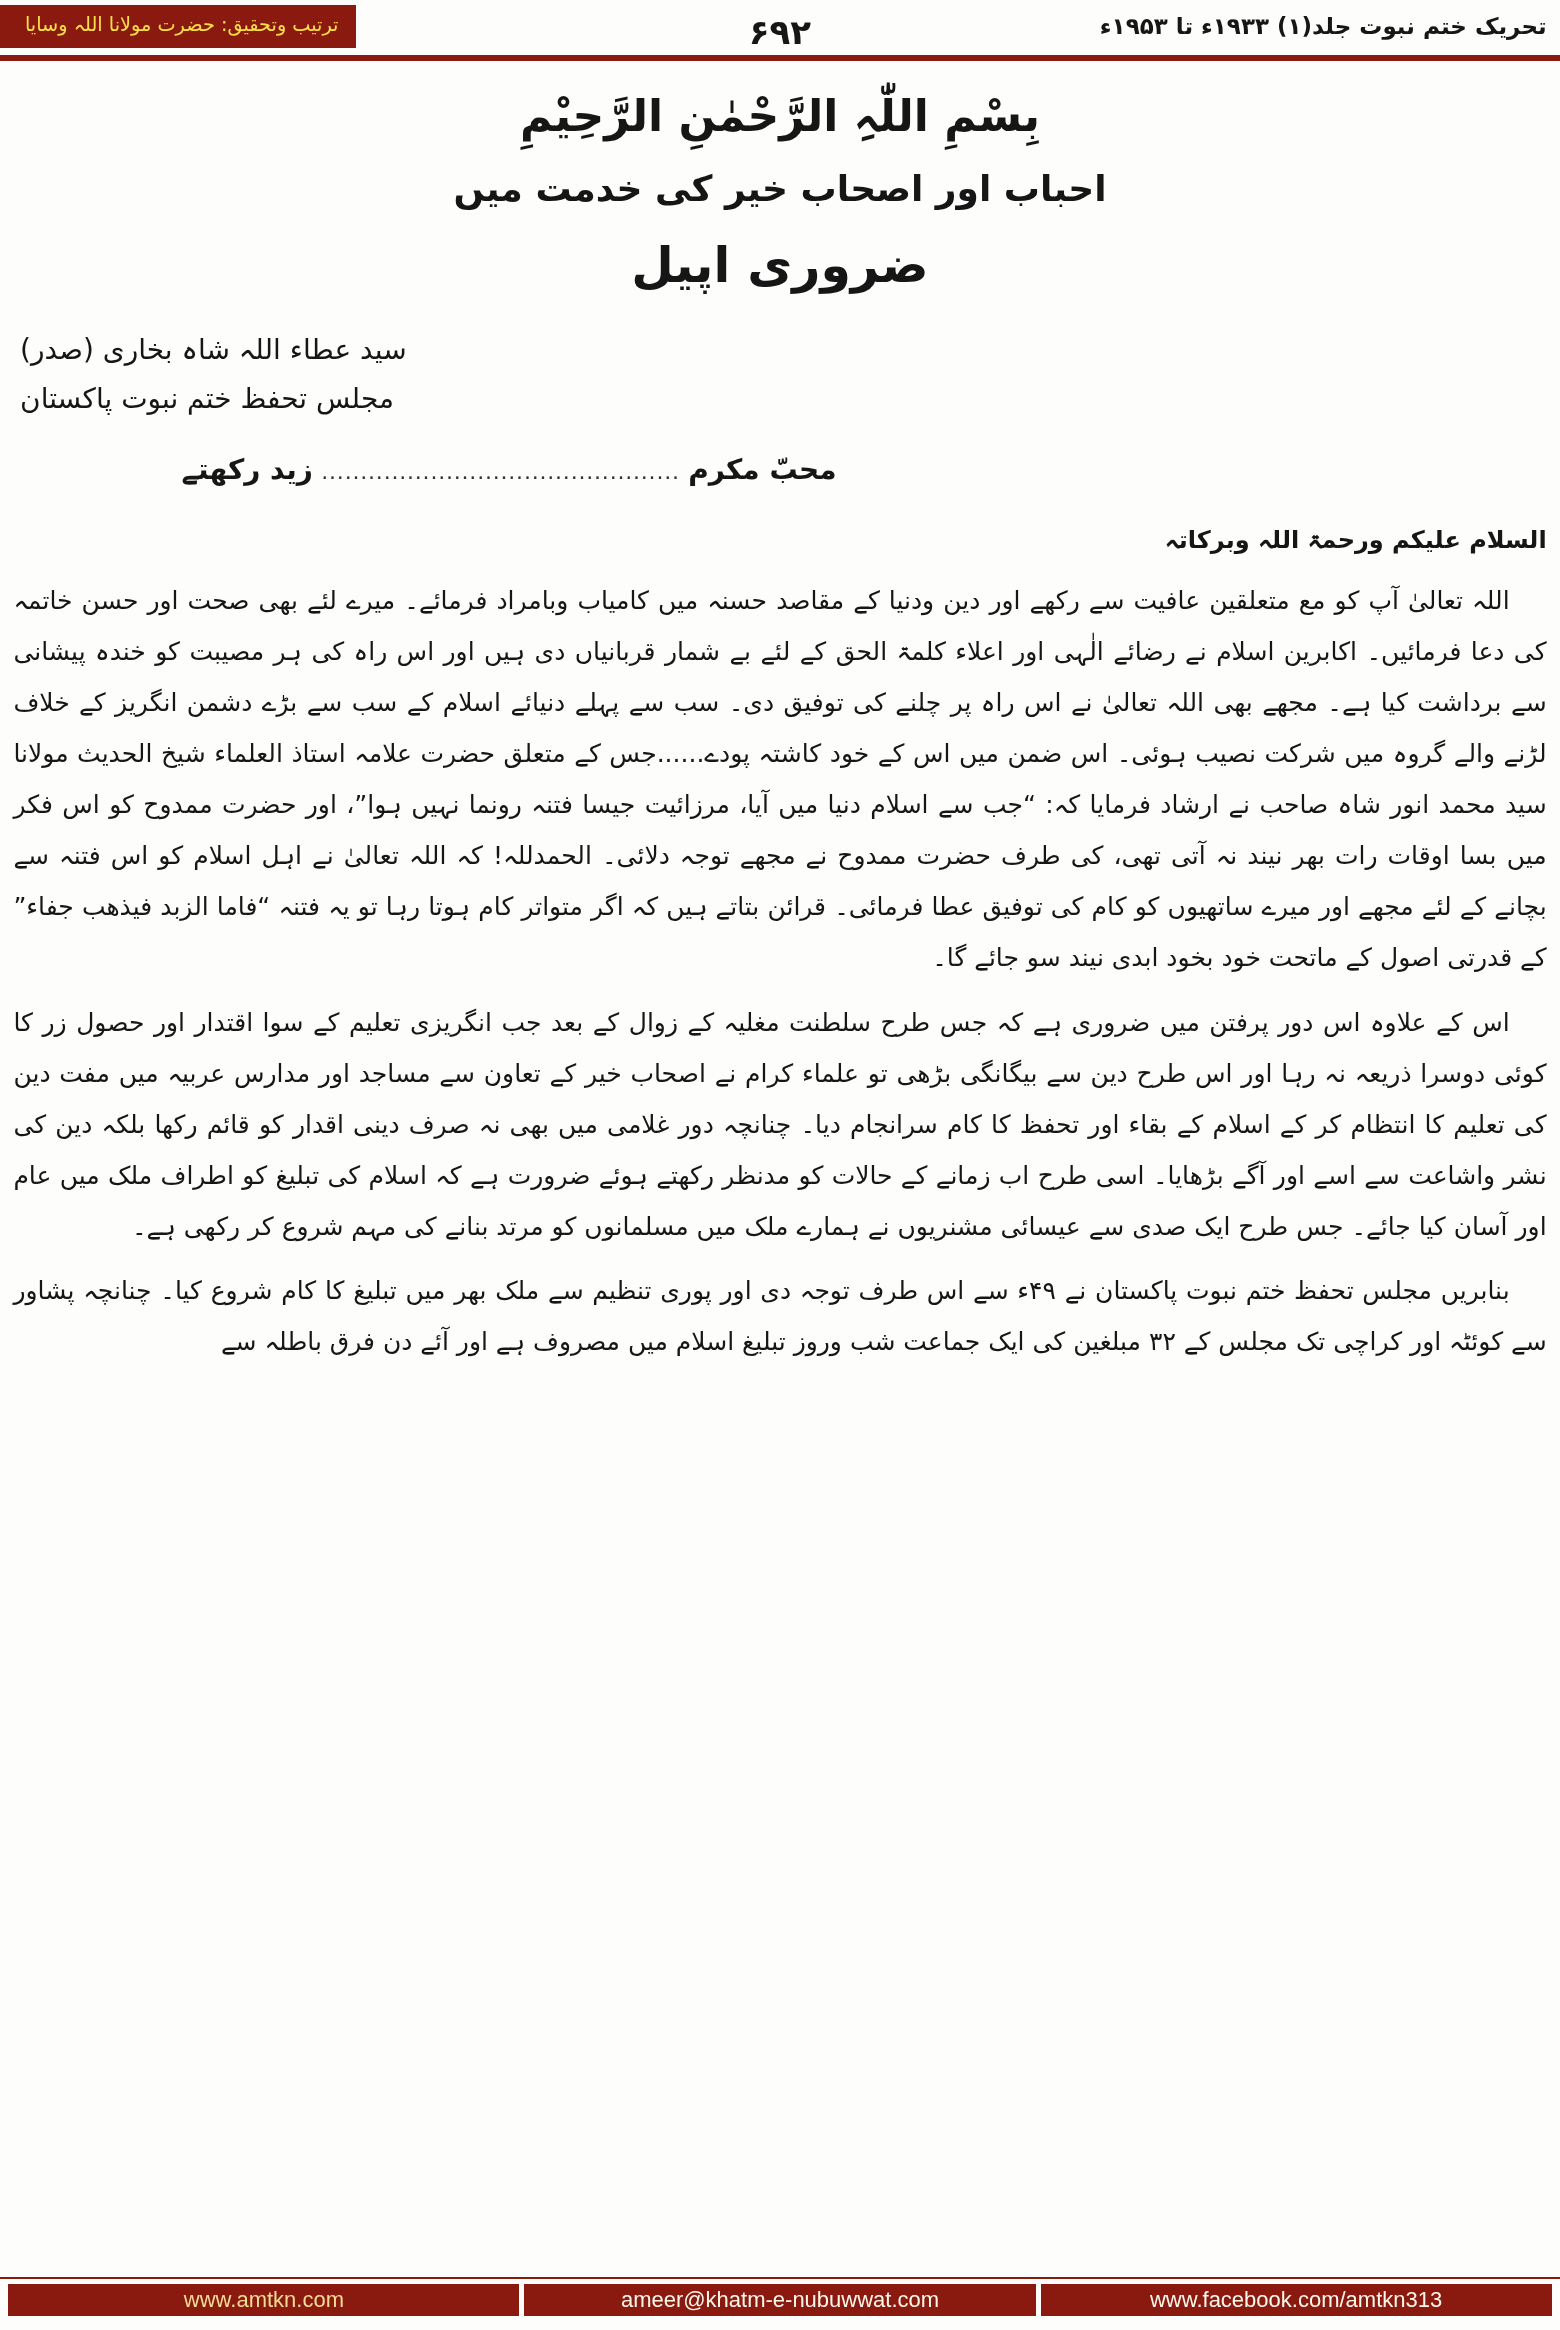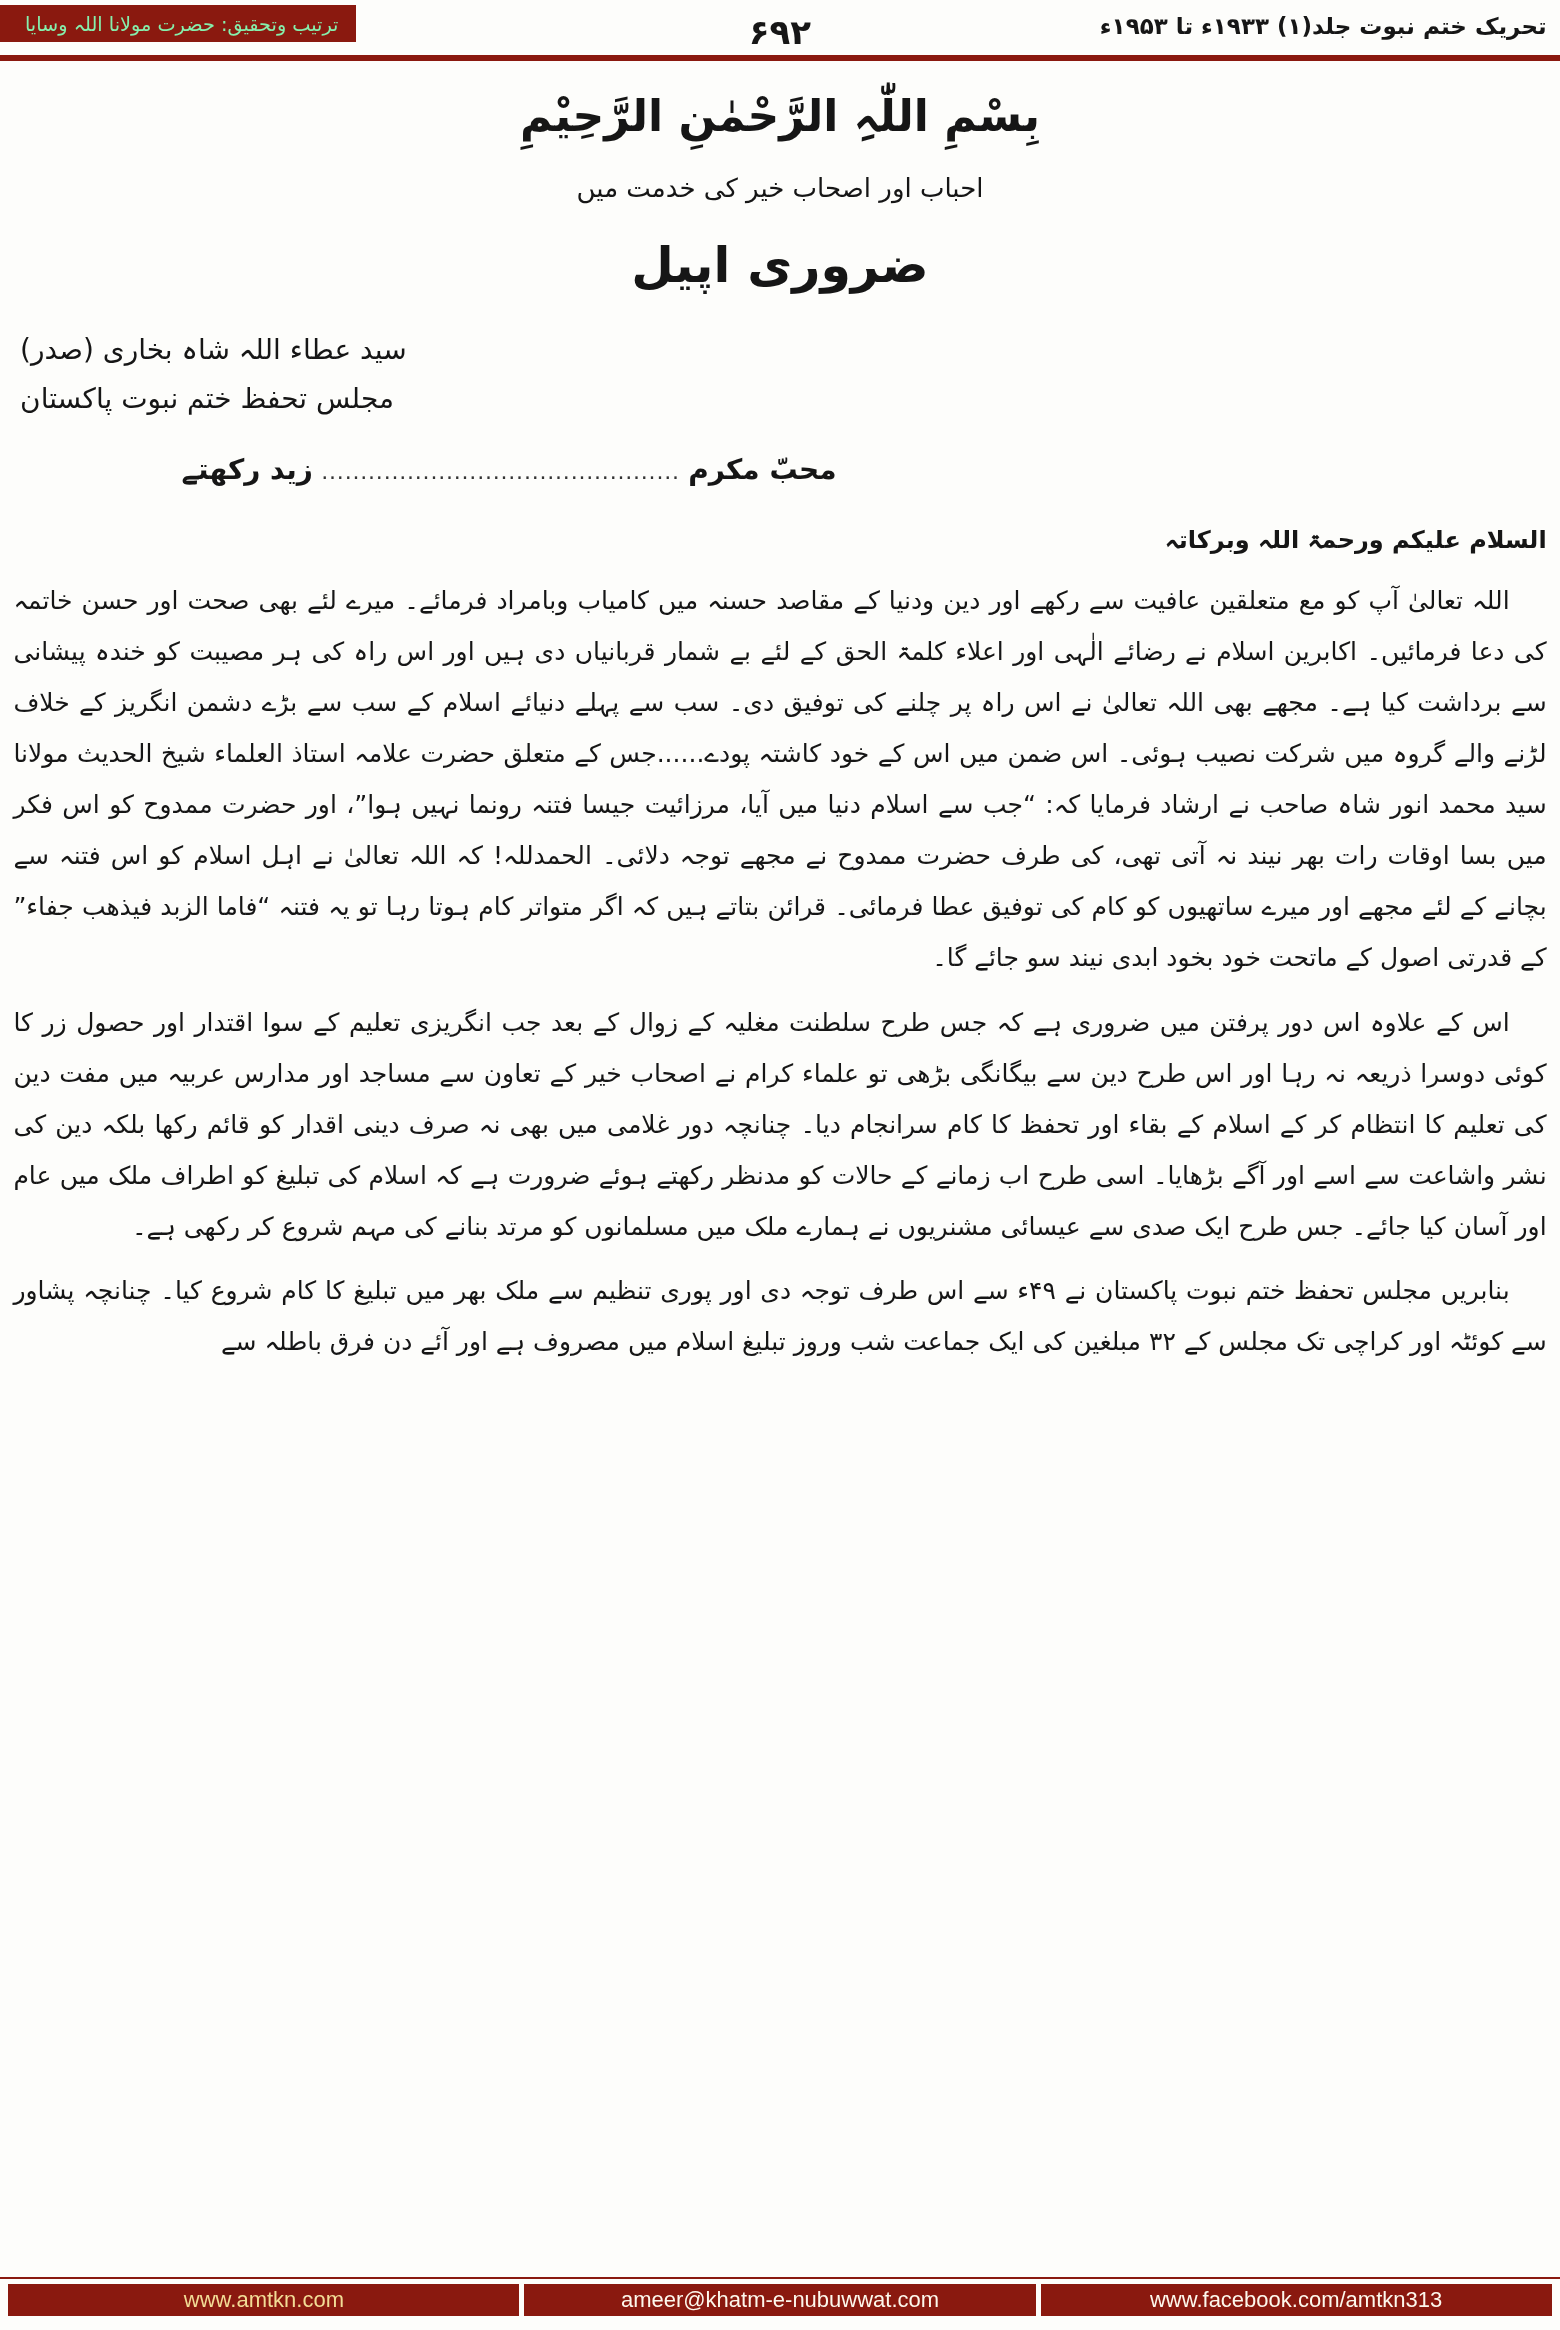--- a/index.html
+++ b/index.html
@@ -16,43 +16,43 @@
     background:#fdfdfb;
     overflow:hidden;
     color:var(--text);
     font-family:"DejaVu Sans", sans-serif;
   }
 
   
   .topbar{position:relative;height:55px;}
   .credit-box{
     position:absolute;left:0;top:5px;
-    background:var(--maroon);color:#86efac;
+    background:var(--maroon);color:#fde047;
     font-size:19.3px;line-height:19.3px;
-    padding:10px 17px 8px 25px;
+    padding:10px 17px 14px 25px;
     direction:rtl;white-space:nowrap;
   }
   .page-number{
     position:absolute;left:50%;top:12px;transform:translateX(-50%);
     font-size:34px;font-weight:bold;direction:rtl;
   }
   .volume-title{
     position:absolute;right:13.4px;top:13.4px;
     font-size:23px;font-weight:bold;direction:rtl;white-space:nowrap;
   }
   .header-rule{height:5.9px;background:var(--maroon);}
 
   
   main{padding:0 13.4px;direction:rtl;}
   .bismillah{
     text-align:center;font-size:44px;font-weight:bold;
     margin-top:25px;line-height:59px;
   }
   .heading-1{
-    text-align:center;font-size:26px;font-weight:normal;
+    text-align:center;font-size:36px;font-weight:bold;
     margin:20px 0 0;line-height:47px;
   }
   .heading-2{
     text-align:center;font-size:49px;font-weight:bold;
     margin:22px 0 0;line-height:64px;
   }
   .author-block{
     text-align:left;font-size:28px;line-height:49px;
     margin-top:27px;padding-left:6.7px;
   }

